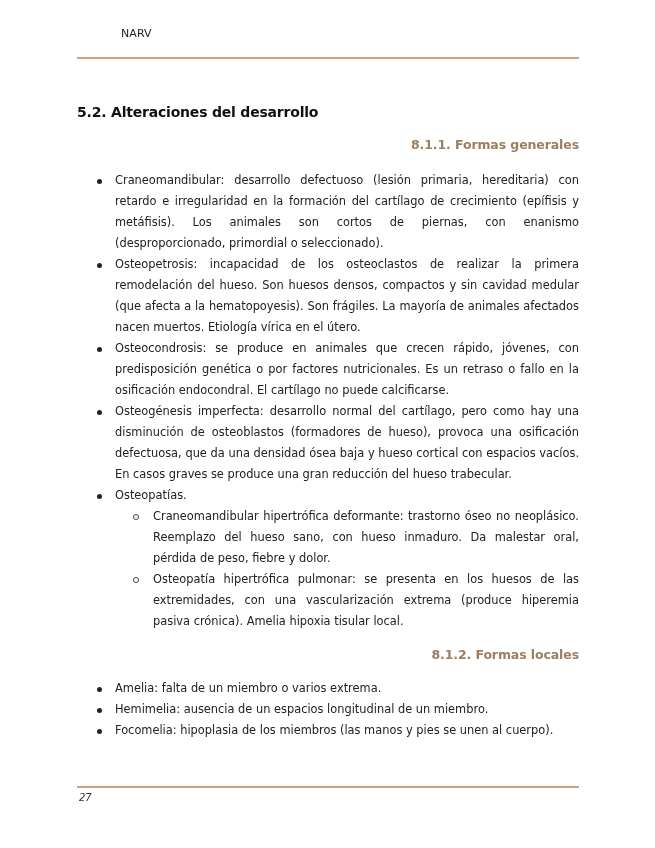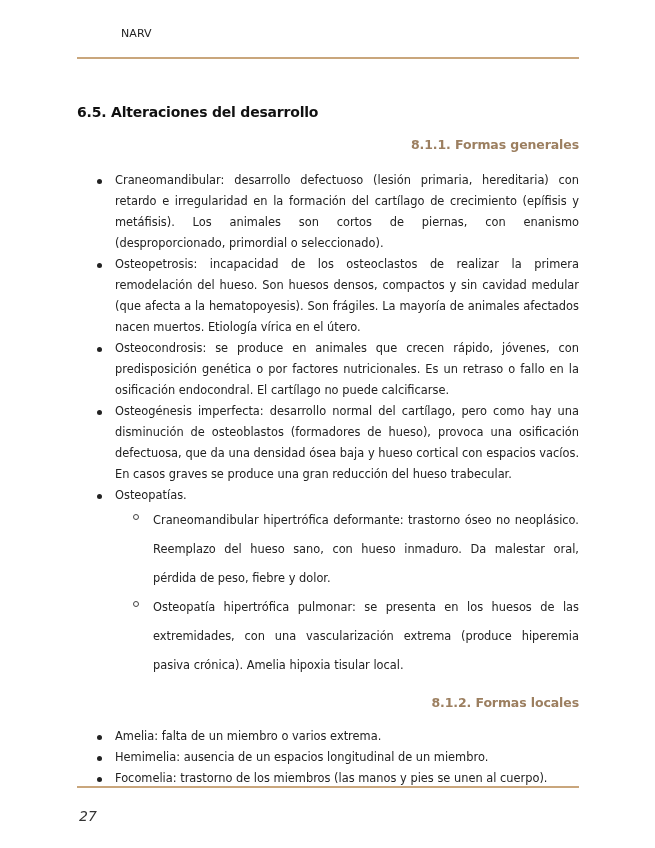--- a/index.html
+++ b/index.html
@@ -30,24 +30,23 @@
       width: 502px;
       height: 2px;
       background: #c9a67c;
     }
     .rule.top { top: 57px; }
     .rule.bottom { top: 786px; }
     .page-number {
       position: absolute;
       left: 79px;
       top: 792px;
-      font-size: 14px;
+      font-size: 10px;
       color: #333;
       font-style: italic;
-      margin-top: 16px;
     }
     .content {
       position: absolute;
       left: 77px;
       top: 86px;
       width: 502px;
     }
     h1 {
       margin: 0;
       font-size: 18.5px;
@@ -97,21 +96,21 @@
     }
     ul.level2 {
       list-style: none;
       margin: 0;
       padding: 0;
     }
     ul.level2 > li {
       position: relative;
       padding-left: 38px;
       text-align: justify;
-      line-height: 29px;
+      line-height: 21px;
     }
     ul.level2 > li > .bullet-hollow {
       position: absolute;
       left: 18px;
       top: 8px;
       width: 4px;
       height: 4px;
       border-radius: 50%;
       border: 1px solid #444;
       background: transparent;
@@ -124,21 +123,21 @@
     }
     .li-text { display: block; }
   </style>
 </head>
 <body>
 
 <div class="page-header">NARV</div>
 <div class="rule top"></div>
 
 <div class="content">
-  <h2>6.5. Alteraciones del desarrollo</h2>
+  <h2>5.2. Alteraciones del desarrollo</h2>
 
   <h3>8.1.1. Formas generales</h3>
   <ul class="level1">
     <li>
       <span class="bullet"></span>
       <span class="li-text">Craneomandibular: desarrollo defectuoso (lesión primaria, hereditaria) con retardo e irregularidad en la formación del cartílago de crecimiento (epífisis y metáfisis). Los animales son cortos de piernas, con enanismo (desproporcionado, primordial o seleccionado).</span>
     </li>
     <li>
       <span class="bullet"></span>
       <span class="li-text">Osteopetrosis: incapacidad de los osteoclastos de realizar la primera remodelación del hueso. Son huesos densos, compactos y sin cavidad medular (que afecta a la hematopoyesis). Son frágiles. La mayoría de animales afectados nacen muertos. Etiología vírica en el útero.</span>
@@ -172,19 +171,19 @@
     <li>
       <span class="bullet"></span>
       <span class="li-text">Amelia: falta de un miembro o varios extrema.</span>
     </li>
     <li>
       <span class="bullet"></span>
       <span class="li-text">Hemimelia: ausencia de un espacios longitudinal de un miembro.</span>
     </li>
     <li>
       <span class="bullet"></span>
-      <span class="li-text">Focomelia: trastorno de los miembros (las manos y pies se unen al cuerpo).</span>
+      <span class="li-text">Focomelia: hipoplasia de los miembros (las manos y pies se unen al cuerpo).</span>
     </li>
   </ul>
 </div>
 
 <div class="rule bottom"></div>
 <div class="page-number">27</div>
 
 </body></html>

